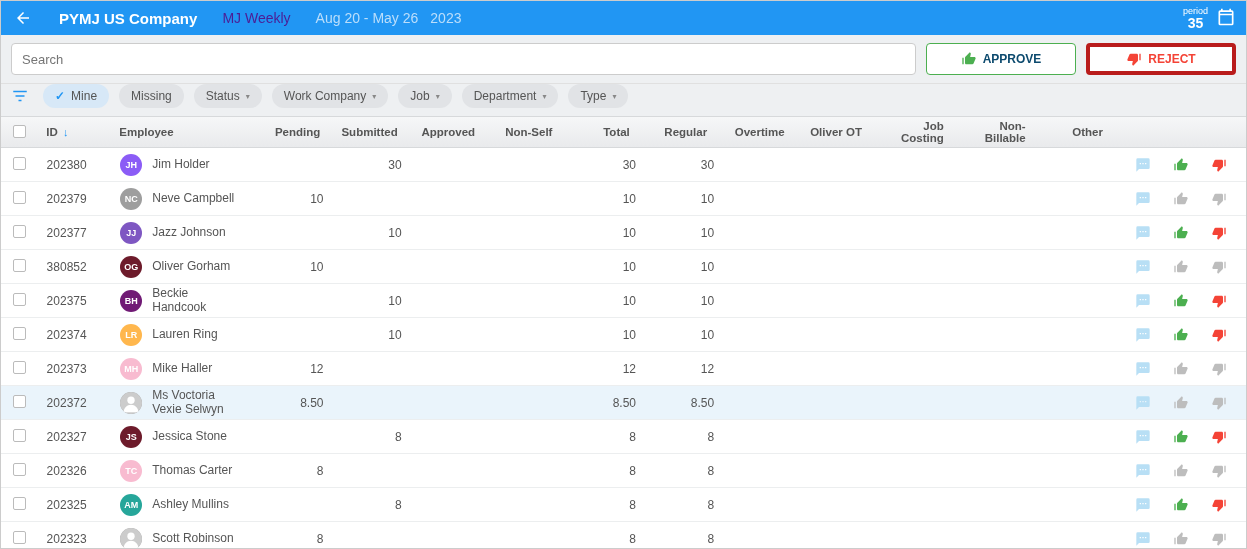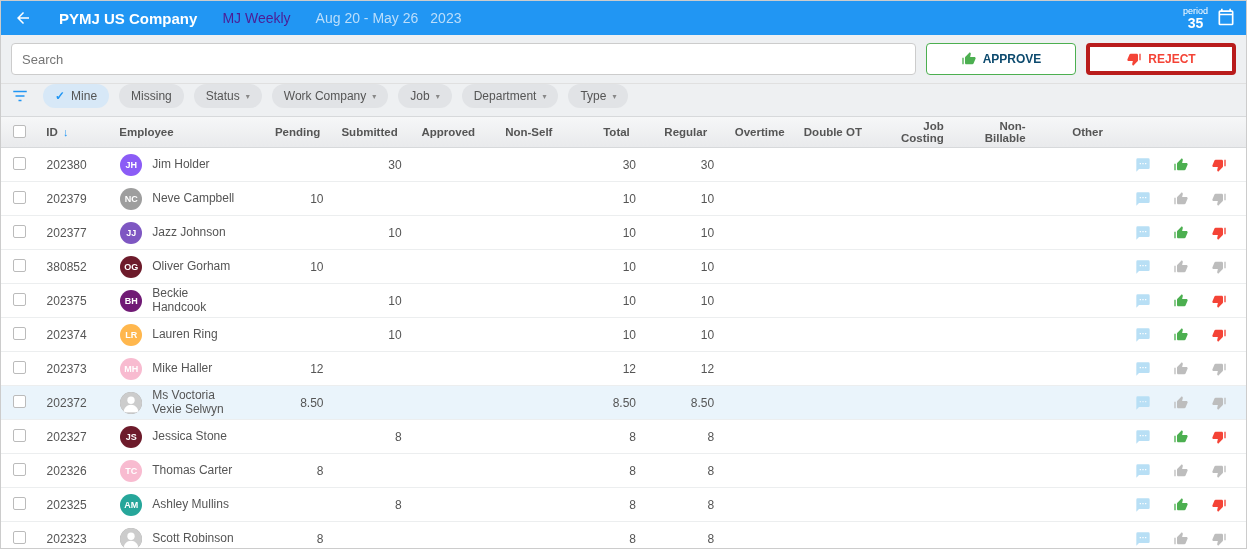--- a/index.html
+++ b/index.html
@@ -142,21 +142,21 @@
   <div class="col chk"><input type="checkbox" style=""></div>
   <div class="col id"><span>ID</span> <span class="sort">↓</span></div>
   <div class="col emp">Employee</div>
   <div class="col num">Pending</div>
   <div class="col num">Submitted</div>
   <div class="col num">Approved</div>
   <div class="col num">Non-Self</div>
   <div class="col num">Total</div>
   <div class="col num">Regular</div>
   <div class="col num">Overtime</div>
-  <div class="col num">Double OT</div>
+  <div class="col num">Oliver OT</div>
   <div class="col num w">Job Costing</div>
   <div class="col num w">Non-Billable</div>
   <div class="col num">Other</div>
   <div class="col actions"></div>
 </div>
 
 <div class="rows" id="rows">
     <div class="row">
       <div class="col chk"><input type="checkbox" style=""></div>
       <div class="col id">202380</div>

